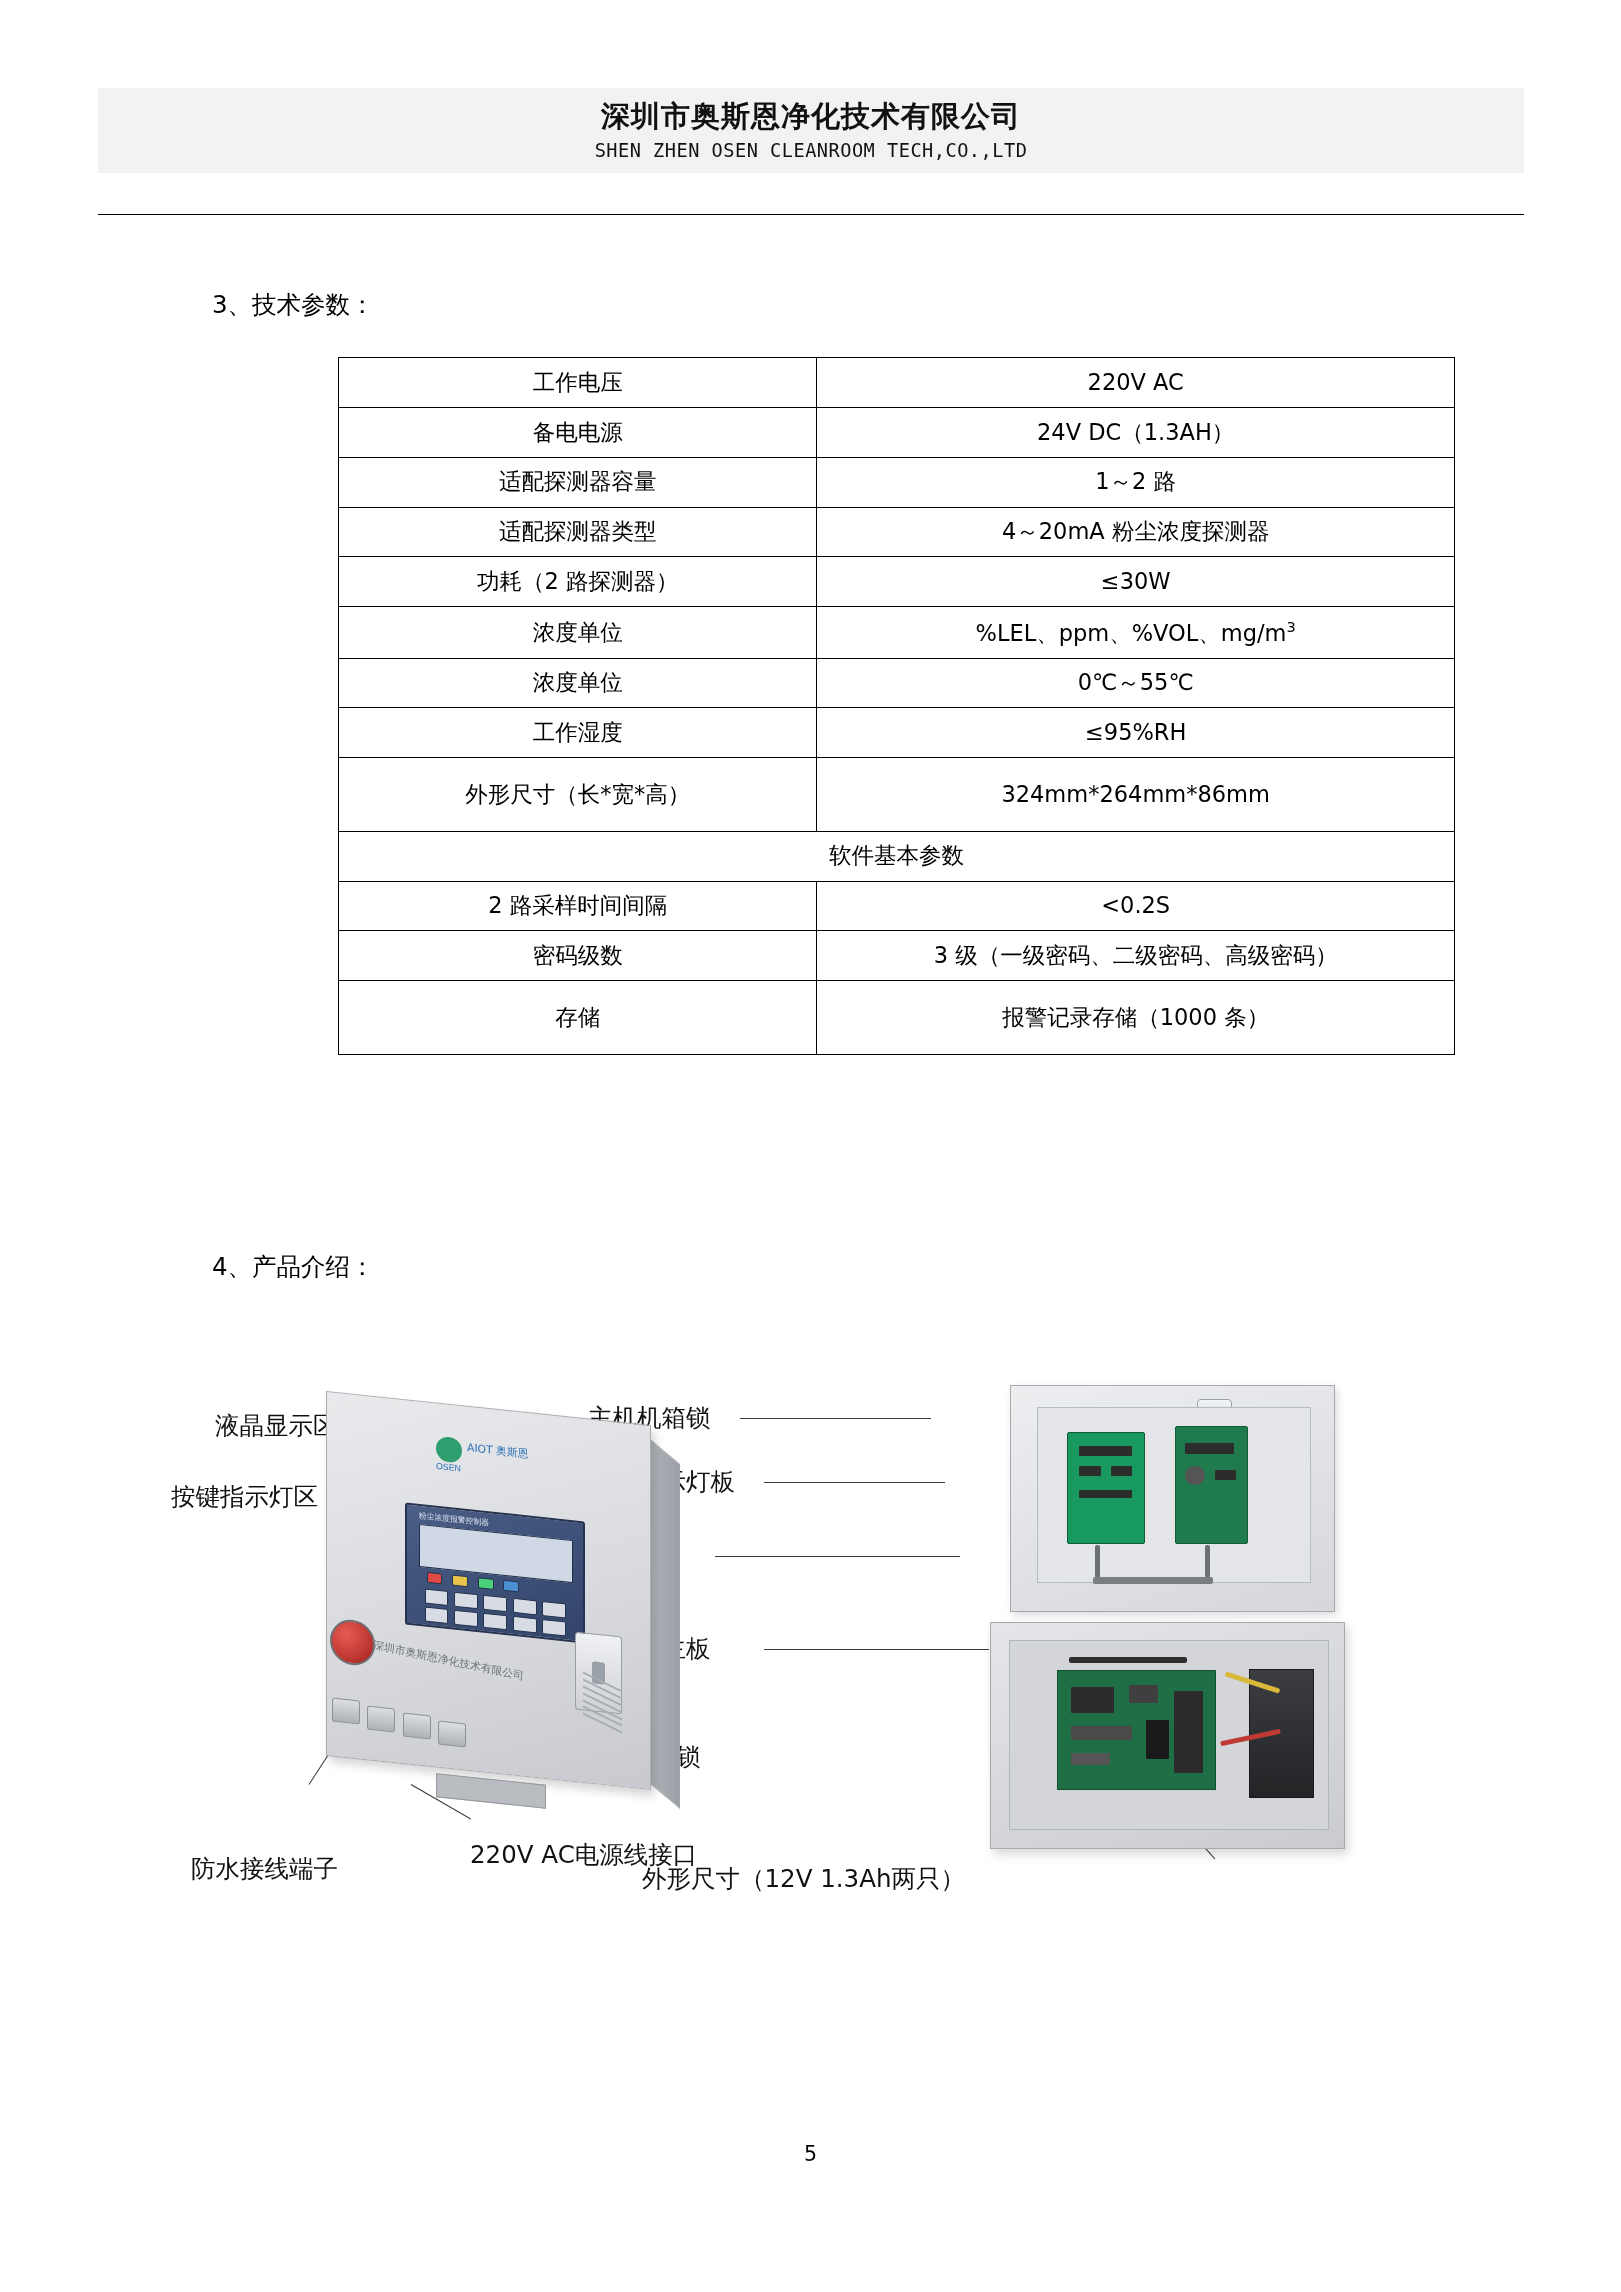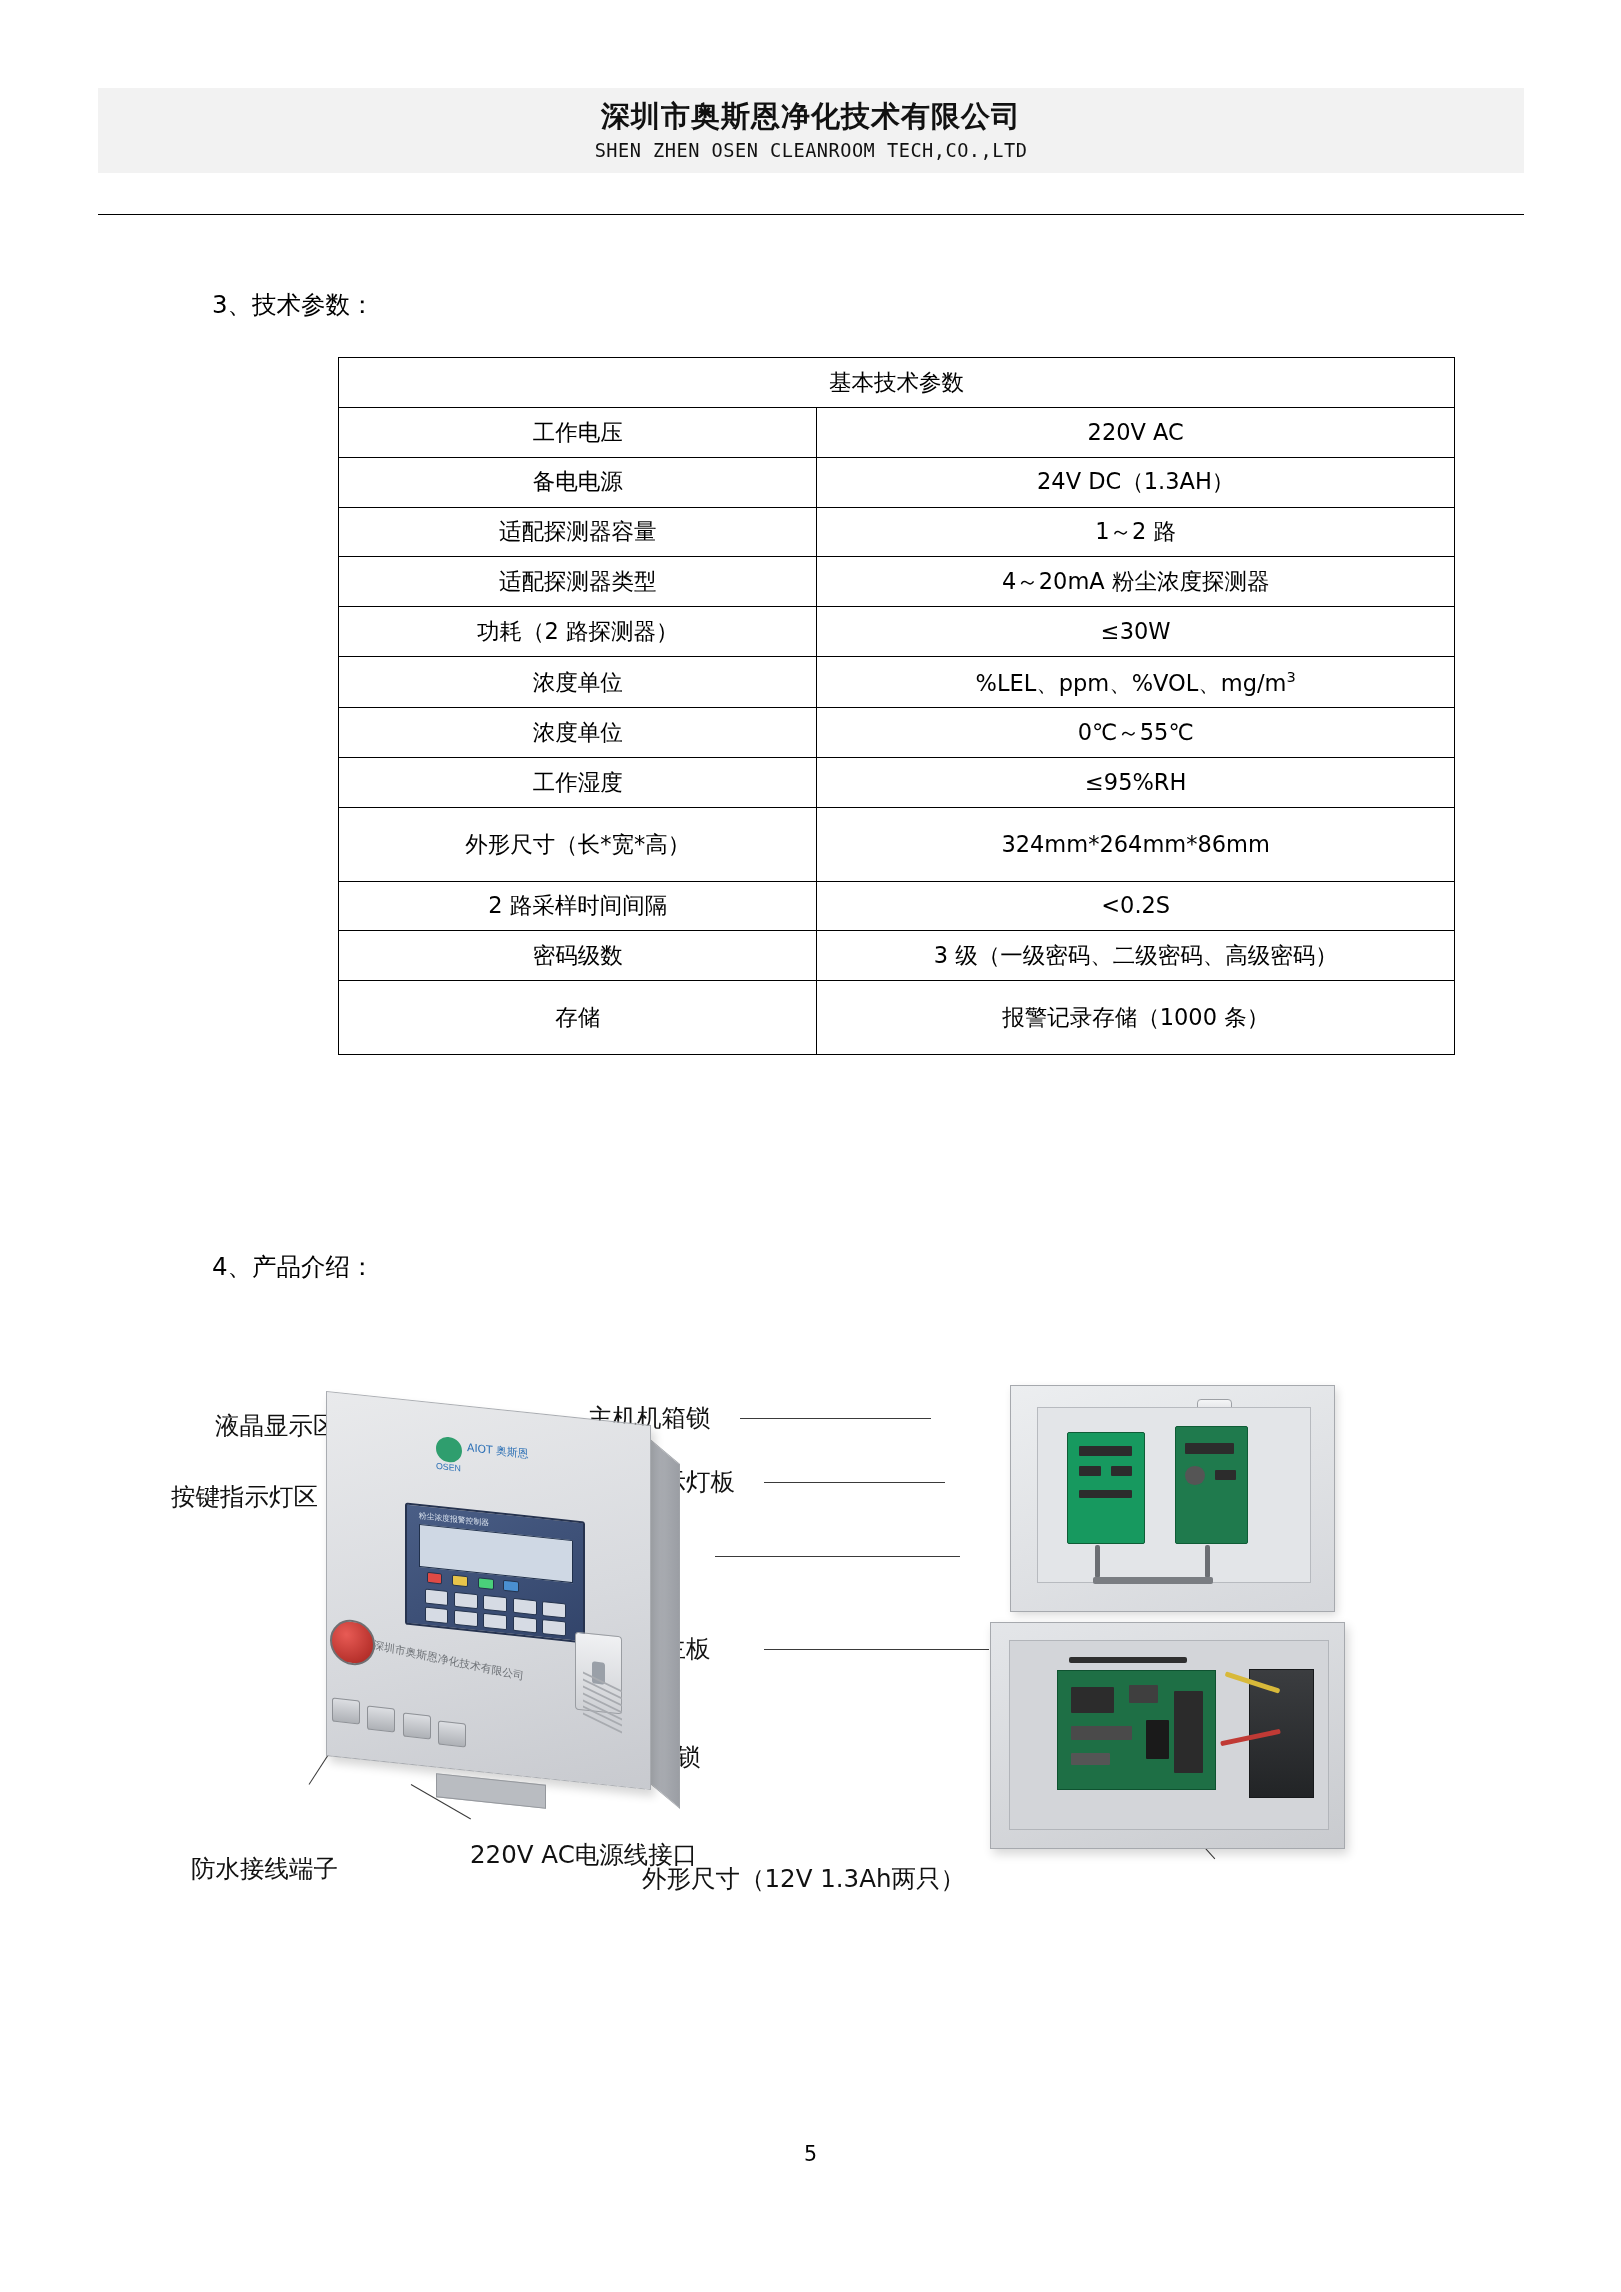--- a/index.html
+++ b/index.html
@@ -375,23 +375,20 @@
   <div class="header">
     <div class="header-cn">深圳市奥斯恩净化技术有限公司</div>
     <div class="header-en">SHEN ZHEN OSEN CLEANROOM TECH,CO.,LTD</div>
   </div>
   <div class="header-rule"></div>
 
   <div class="section-heading" id="heading-tech">3、技术参数：</div>
 
   <table class="spec-table">
     <tbody>
-      <tr class="full">
-        <td colspan="2">基本技术参数</td>
-      </tr>
       <tr>
         <td class="label">工作电压</td>
         <td class="value">220V AC</td>
       </tr>
       <tr>
         <td class="label">备电电源</td>
         <td class="value">24V DC（1.3AH）</td>
       </tr>
       <tr>
         <td class="label">适配探测器容量</td>
@@ -413,20 +410,23 @@
         <td class="label">浓度单位</td>
         <td class="value">0℃～55℃</td>
       </tr>
       <tr>
         <td class="label">工作湿度</td>
         <td class="value">≤95%RH</td>
       </tr>
       <tr class="tall">
         <td class="label">外形尺寸（长*宽*高）</td>
         <td class="value">324mm*264mm*86mm</td>
+      </tr>
+      <tr class="full">
+        <td colspan="2">软件基本参数</td>
       </tr>
       <tr>
         <td class="label">2 路采样时间间隔</td>
         <td class="value">&lt;0.2S</td>
       </tr>
       <tr>
         <td class="label">密码级数</td>
         <td class="value">3 级（一级密码、二级密码、高级密码）</td>
       </tr>
       <tr class="tall">

